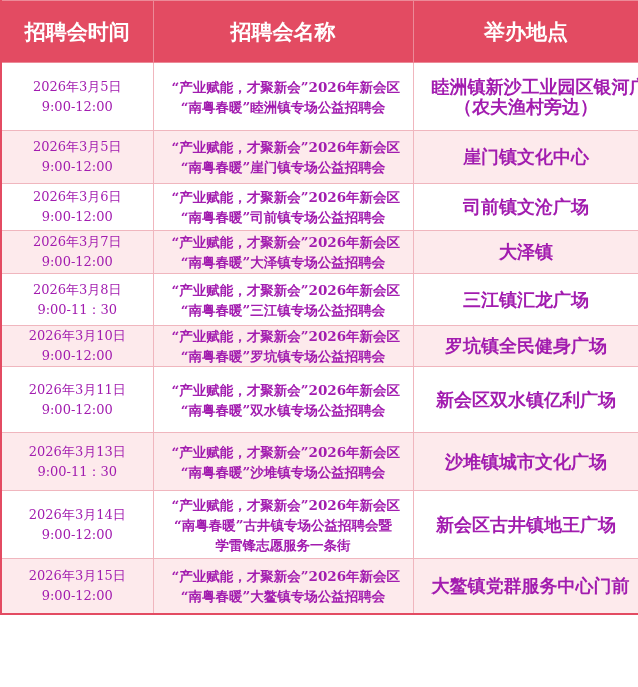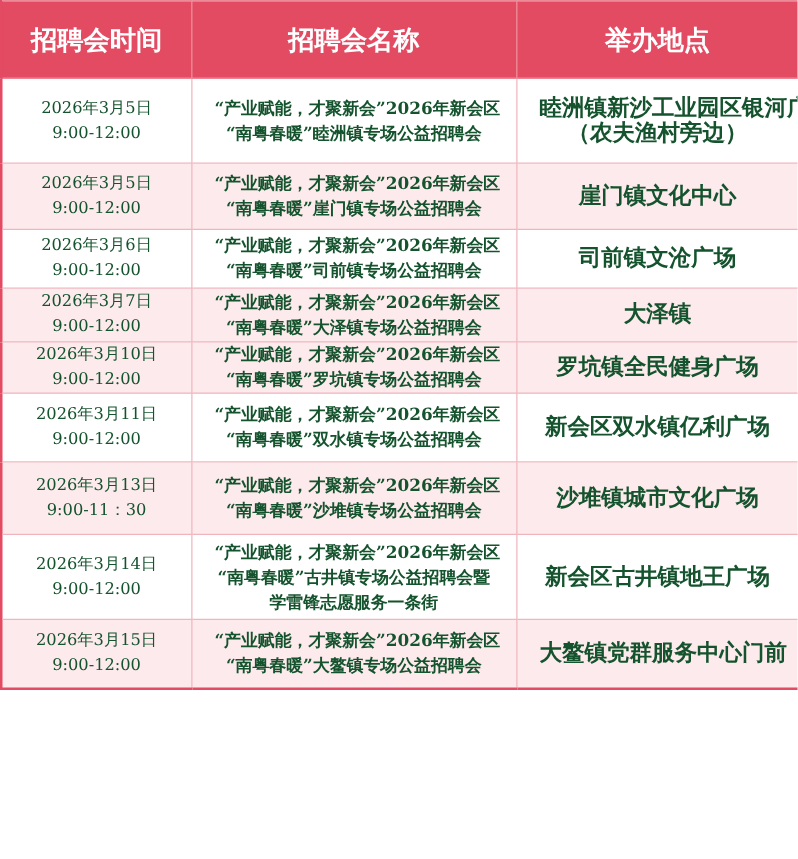--- a/index.html
+++ b/index.html
@@ -1,20 +1,20 @@
 <!DOCTYPE html>
 <html><head>
   <meta charset="utf-8">
   <style>
     html, body { margin: 0; padding: 0; background: #ffffff; }
     body { width: 638px; height: 687px; overflow: hidden; font-family: "DejaVu Serif", "Liberation Serif", serif; }
     .tbl { width: 638px; border-collapse: collapse; table-layout: fixed; }
     .tbl th, .tbl td { border: 1px solid #F0B6BE; text-align: center; vertical-align: middle; padding: 0 18px; }
     .tbl th { background: #E34B62; color: #ffffff; font-family: "DejaVu Sans", "Liberation Sans", sans-serif; font-weight: bold; font-size: 21px; height: 61px; border-color: #EC8A98; }
-    .tbl td { font-size: 13px; line-height: 20px; color: #14532d; }
+    .tbl td { font-size: 13px; line-height: 20px; color: #a21caf; }
     .tbl td.loc { font-weight: bold; font-size: 18px; }
     .tbl td.name { font-weight: bold; font-size: 13.5px; }
     .tbl tr.alt td { background: #FDEAEC; }
     .tbl tr td:first-child, .tbl tr th:first-child { border-left: 2px solid #E34B62; }
     .tbl tr:last-child td { border-bottom: 2px solid #E34B62; }
     .line { display: block; white-space: nowrap; }
   </style>
 </head>
 <body>
 
@@ -78,34 +78,47 @@
           <span class="line">9:00-12:00</span>
         </td>
         <td class="name">
           <span class="line">“产业赋能，才聚新会”2026年新会区</span>
           <span class="line">“南粤春暖”大泽镇专场公益招聘会</span>
         </td>
         <td class="loc">
           <span class="line">大泽镇</span>
         </td>
       </tr>
+      <tr style="height: 52px;">
+        <td>
+          <span class="line">2026年3月8日</span>
+          <span class="line">9:00-11：30</span>
+        </td>
+        <td class="name">
+          <span class="line">“产业赋能，才聚新会”2026年新会区</span>
+          <span class="line">“南粤春暖”三江镇专场公益招聘会</span>
+        </td>
+        <td class="loc">
+          <span class="line">三江镇汇龙广场</span>
+        </td>
+      </tr>
       <tr class="alt" style="height: 36px; margin-top: 12px;">
         <td>
           <span class="line">2026年3月10日</span>
           <span class="line">9:00-12:00</span>
         </td>
         <td class="name">
           <span class="line">“产业赋能，才聚新会”2026年新会区</span>
           <span class="line">“南粤春暖”罗坑镇专场公益招聘会</span>
         </td>
         <td class="loc">
           <span class="line">罗坑镇全民健身广场</span>
         </td>
       </tr>
-      <tr style="height: 55px;">
+      <tr style="height: 66px;">
         <td>
           <span class="line">2026年3月11日</span>
           <span class="line">9:00-12:00</span>
         </td>
         <td class="name">
           <span class="line">“产业赋能，才聚新会”2026年新会区</span>
           <span class="line">“南粤春暖”双水镇专场公益招聘会</span>
         </td>
         <td class="loc">
           <span class="line">新会区双水镇亿利广场</span>

